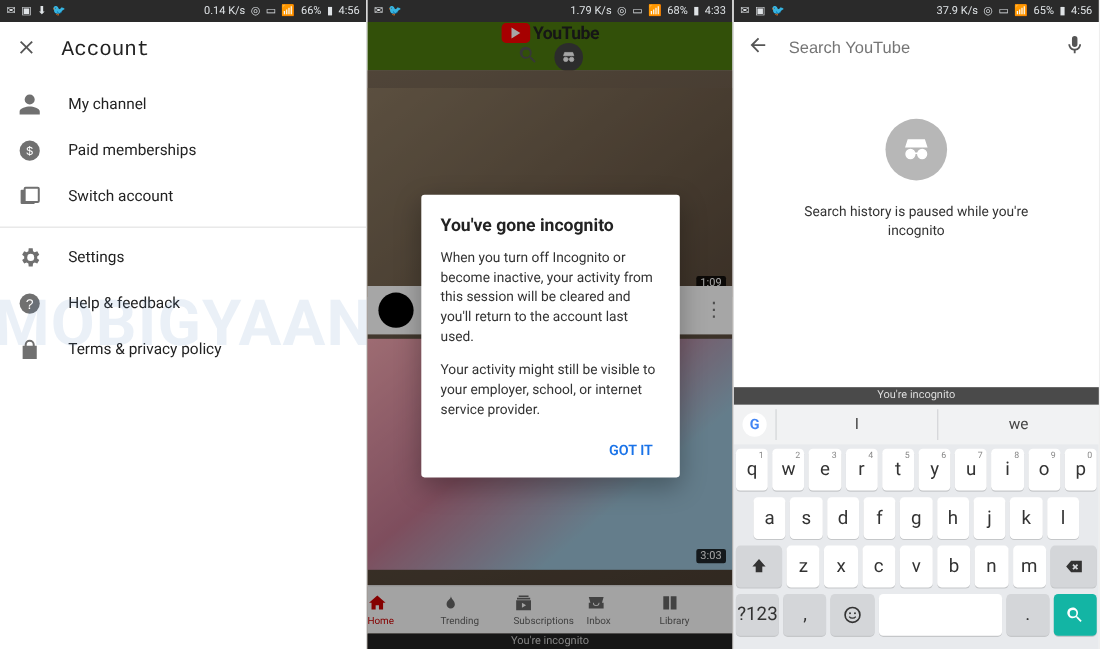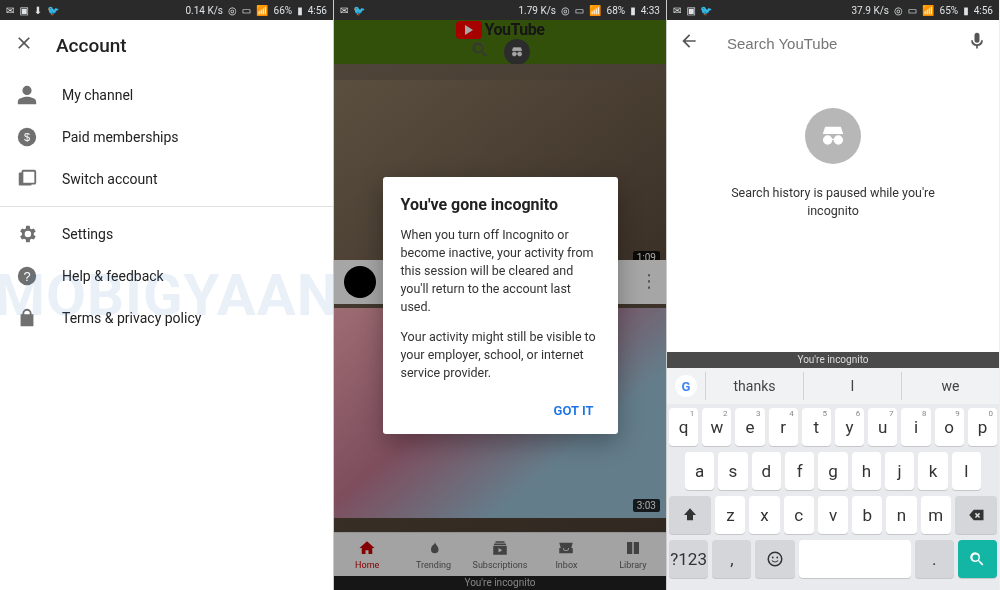--- a/index.html
+++ b/index.html
@@ -10,21 +10,21 @@
 
   
   .statusbar { height: 20px; background: #2a2a2a; color: #dfe3e6; display: flex; align-items: center; font-size: 10px; padding: 0 6px; justify-content: space-between; }
   .statusbar .left, .statusbar .right { display: flex; align-items: center; gap: 5px; }
 
   
   .watermark { position: absolute; top: 50%; left: 50%; transform: translate(-50%,-50%); font-size: 58px; font-weight: 700; color: rgba(63,120,180,0.11); letter-spacing: 1px; pointer-events: none; z-index: 1; }
 
   
   .s1-header { height: 50px; display: flex; align-items: center; padding: 0 14px; gap: 22px; }
-  .s1-title { font-size: 19px; font-weight: 500; color: #222; }
+  .s1-title { font-size: 19px; font-weight: 500; color: #222; font-family: Liberation Mono, monospace; }
   .menu-list { padding: 4px 0; }
   .menu-item { display: flex; align-items: center; height: 42px; padding: 0 16px; gap: 24px; color: #222; font-size: 14px; cursor: pointer; }
   .menu-icon { width: 22px; height: 22px; fill: #707070; flex: 0 0 22px; }
   .divider { height: 1px; background: #e0e0e0; margin: 6px 0; }
 
   
   .s2-bg { position: absolute; inset: 20px 0 0 0; display: flex; flex-direction: column; }
   .s2-appbar { height: 44px; background: #4d7c0f; display: flex; align-items: center; padding: 0 10px; justify-content: space-between; flex-direction: column; }
   .yt-logo { display: flex; align-items: center; gap: 3px; }
   .yt-play { width: 26px; height: 18px; background: #ff0000; border-radius: 4px; position: relative; }
@@ -35,35 +35,35 @@
   .avatar-inc svg { width: 16px; height: 16px; fill: #ddd; }
   .s2-content { flex: 1; background: #6a5a4a; background-image: linear-gradient(160deg,#7b6a57 0%,#5a4c3e 60%,#473b30 100%); position: relative; }
   .vid-thumb { position: absolute; left: 0; right: 0; background: #555; }
   .vid1 { top: 16px; height: 190px; background: linear-gradient(140deg,#8c7a62,#5a4a3b); }
   .vid-duration { position: absolute; right: 6px; bottom: 6px; background: rgba(0,0,0,0.8); color: #fff; font-size: 10px; padding: 1px 4px; border-radius: 2px; }
   .vid-row { position: absolute; top: 196px; left: 0; right: 0; height: 44px; background: #fff; display: flex; align-items: center; padding: 0 10px; }
   .ch-logo { width: 32px; height: 32px; border-radius: 50%; background: #000; display: flex; align-items: center; justify-content: center; color: #fff; font-size: 16px; }
   .vid-menu { position: absolute; right: 8px; top: 10px; color: #777; font-size: 18px; }
   .vid2 { top: 244px; height: 210px; background: linear-gradient(140deg,#f2a6b0,#c27890 40%,#9ac1d6 70%); }
   .s2-nav { position: absolute; bottom: 14px; left: 0; right: 0; height: 44px; background: #fafafa; display: flex; border-top: 1px solid #e0e0e0; }
-  .nav-item { flex: 1; display: flex; flex-direction: column; align-items: center; justify-content: center; gap: 3px; font-size: 9px; color: #666; cursor: pointer; }
+  .nav-item { flex: 1; display: flex; flex-direction: column; align-items: flex-start; justify-content: center; gap: 3px; font-size: 9px; color: #666; cursor: pointer; }
   .nav-item.active { color: #cc0000; }
   .nav-icon { width: 18px; height: 18px; fill: currentColor; }
   .s2-bottom { position: absolute; bottom: 0; left: 0; right: 0; height: 14px; background: #222; color: #ccc; font-size: 10px; text-align: center; line-height: 14px; }
 
   .dialog-scrim { position: absolute; inset: 20px 0 0 0; background: rgba(0,0,0,0.35); display: flex; align-items: center; justify-content: center; z-index: 5; }
   .dialog { width: 235px; background: #fff; border-radius: 3px; padding: 18px 18px 8px; box-shadow: 0 8px 24px rgba(0,0,0,0.3); }
   .dialog-title { font-size: 16px; font-weight: 700; color: #222; margin-bottom: 12px; }
   .dialog-body { font-size: 12.5px; color: #333; line-height: 1.45; }
   .dialog-body p { margin-bottom: 12px; }
   .dialog-actions { display: flex; justify-content: flex-end; }
   .dialog-btn { color: #1a73e8; font-weight: 600; font-size: 13px; padding: 8px 6px; cursor: pointer; }
 
   
-  .s3-searchbar { height: 46px; display: flex; align-items: center; padding: 0 12px; gap: 28px; }
+  .s3-searchbar { height: 46px; display: flex; align-items: center; padding: 0 12px; gap: 18px; }
   .s3-searchbar input { flex: 1; border: none; outline: none; font-size: 15px; color: #888; background: transparent; }
   .s3-body { flex: 1; display: flex; flex-direction: column; align-items: center; padding-top: 42px; }
   .inc-circle { width: 56px; height: 56px; border-radius: 50%; background: #b7b7b7; display: flex; align-items: center; justify-content: center; margin-bottom: 20px; }
   .inc-circle svg { width: 32px; height: 32px; fill: #fff; }
   .s3-text { font-size: 12.5px; color: #333; text-align: center; line-height: 1.4; max-width: 220px; }
 
   .kbd-wrap { position: absolute; bottom: 0; left: 0; right: 0; background: #e8eaed; }
   .kbd-header { height: 16px; background: #4a4a4a; color: #ddd; font-size: 10px; text-align: center; line-height: 16px; }
   .sugg-row { height: 36px; background: #f1f2f3; display: flex; align-items: center; }
   .sugg-g { width: 22px; height: 22px; border-radius: 50%; background: #fff; margin: 0 8px; display: flex; align-items: center; justify-content: center; font-size: 13px; font-weight: 700; }
@@ -360,21 +360,20 @@
         </div>
       <div class="s3-text">Search history is paused while you're incognito</div>
     </div>
 
     <div class="kbd-wrap">
       <div class="kbd-header">You're incognito</div>
       <div class="sugg-row">
         <div class="sugg-g">
             <span>G</span>
           </div>
-        <div class="sugg">thanks</div>
         <div class="sugg">I</div>
         <div class="sugg">we</div>
       </div>
       <div class="kbd">
         <div class="krow" id="krow1">
             <div class="key">q<span class="sup">1</span></div>
             <div class="key">w<span class="sup">2</span></div>
             <div class="key">e<span class="sup">3</span></div>
             <div class="key">r<span class="sup">4</span></div>
             <div class="key">t<span class="sup">5</span></div>

